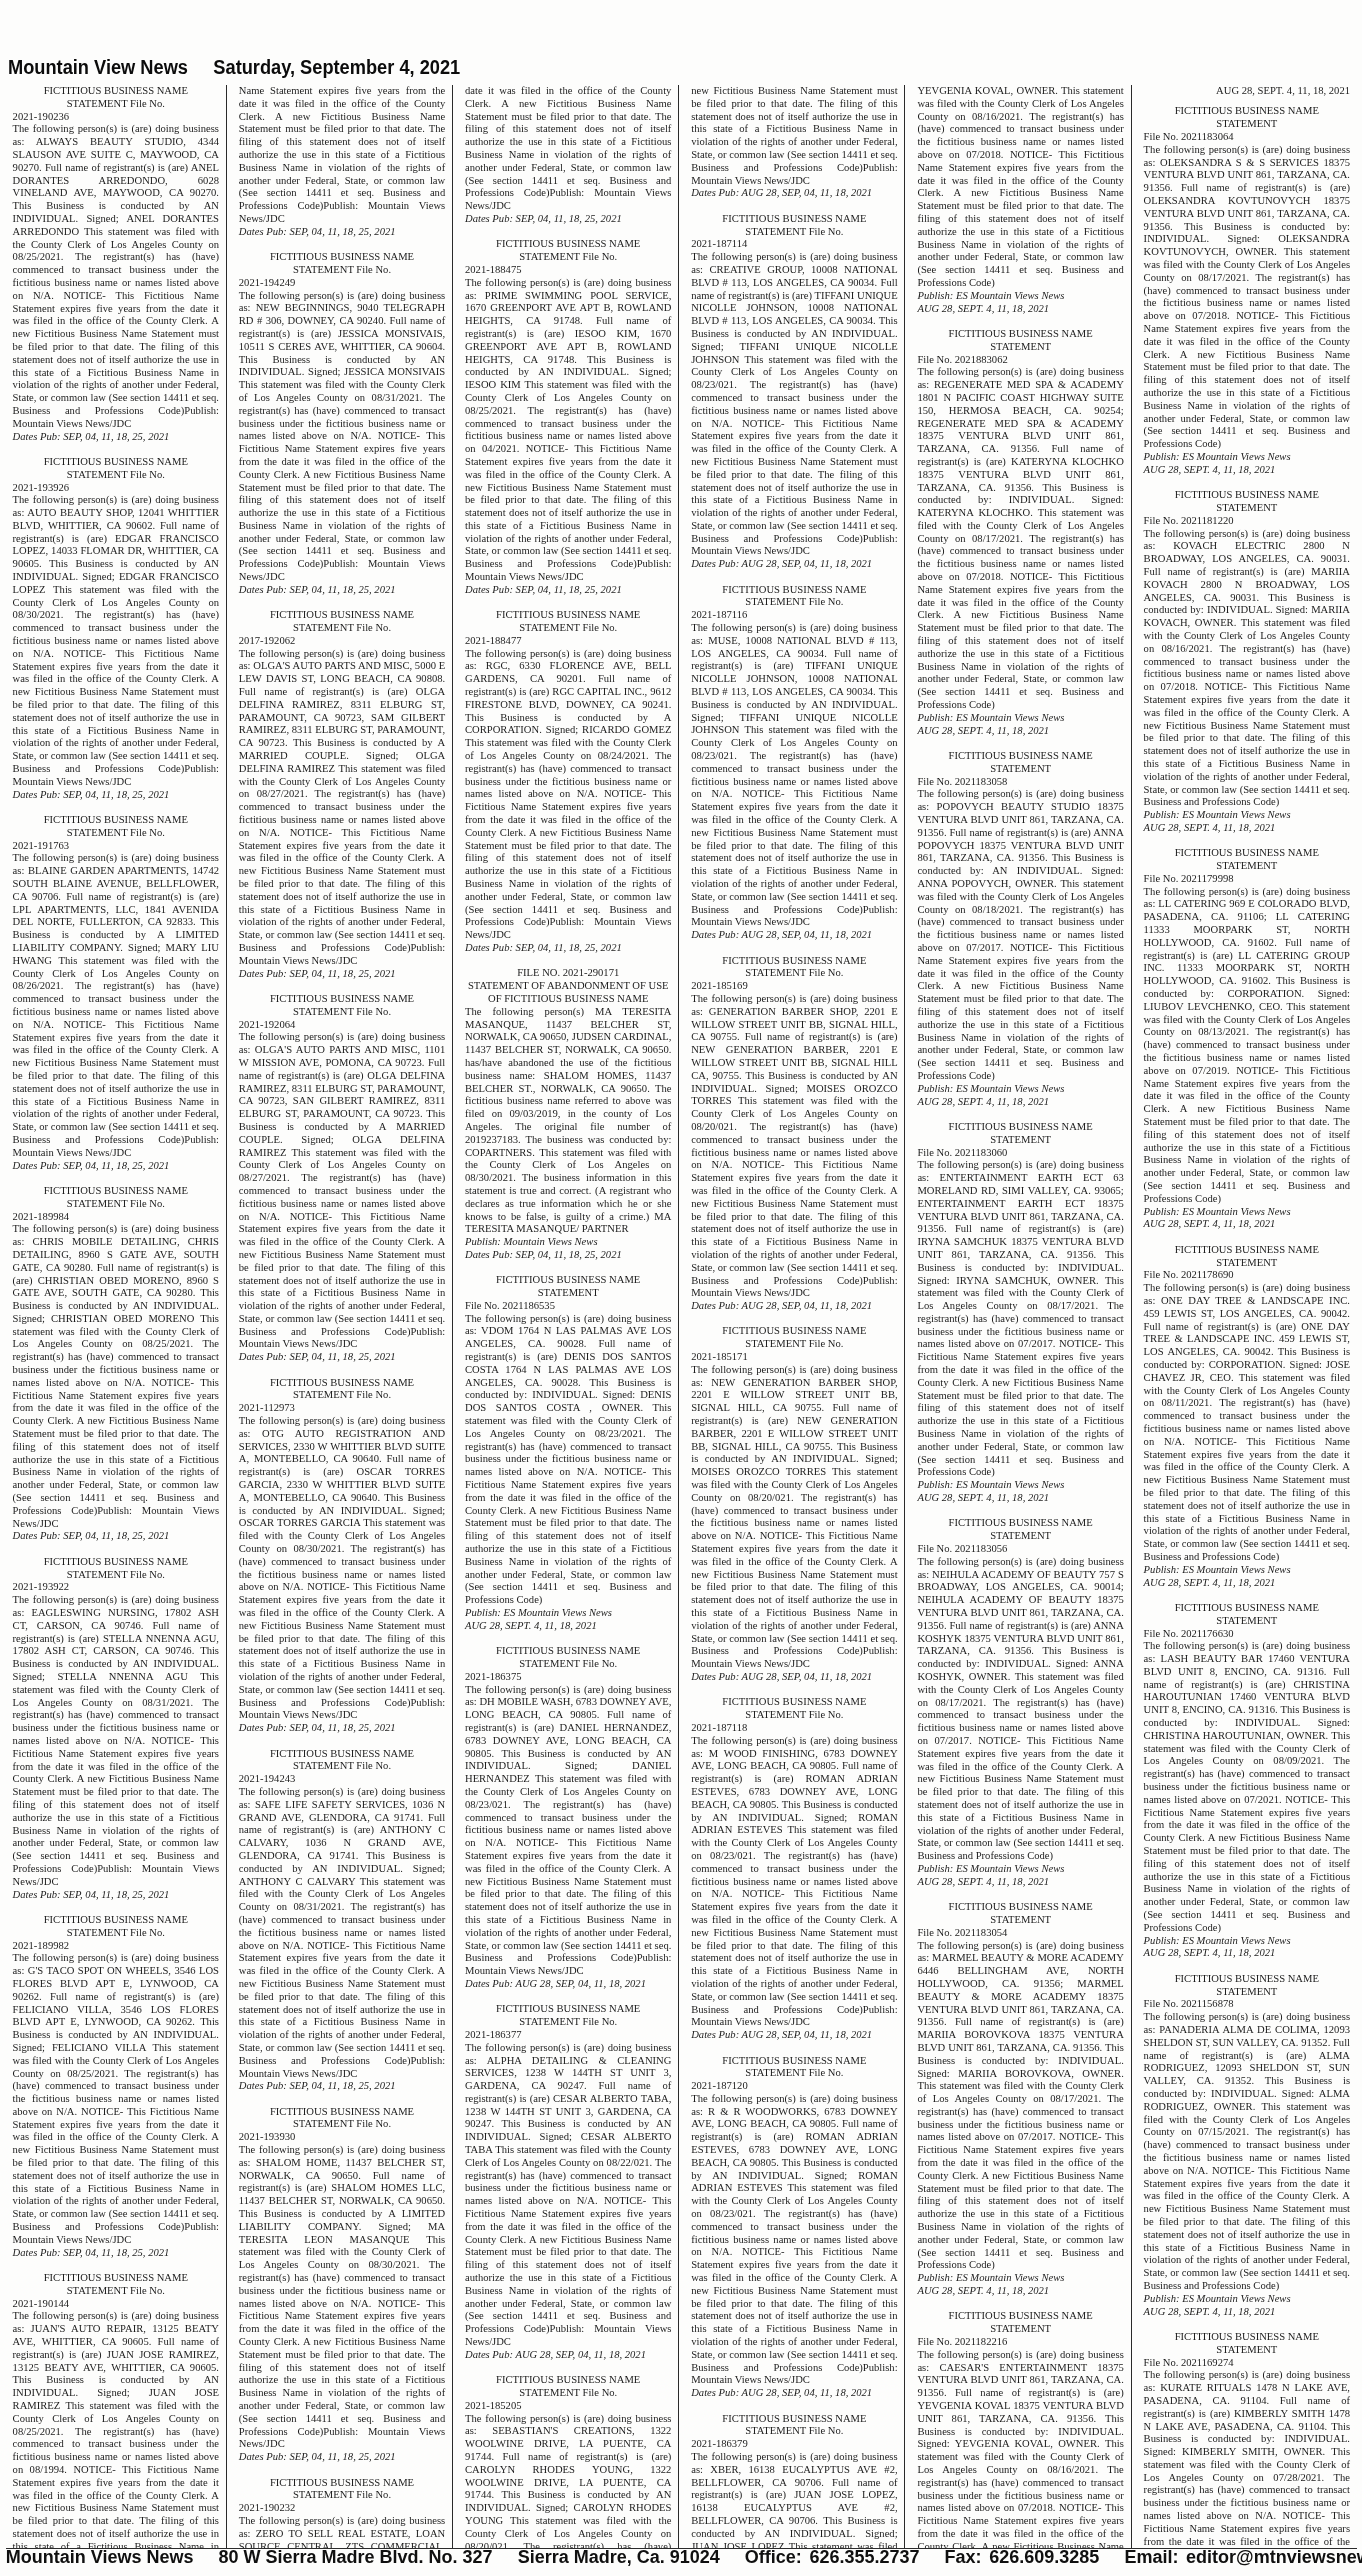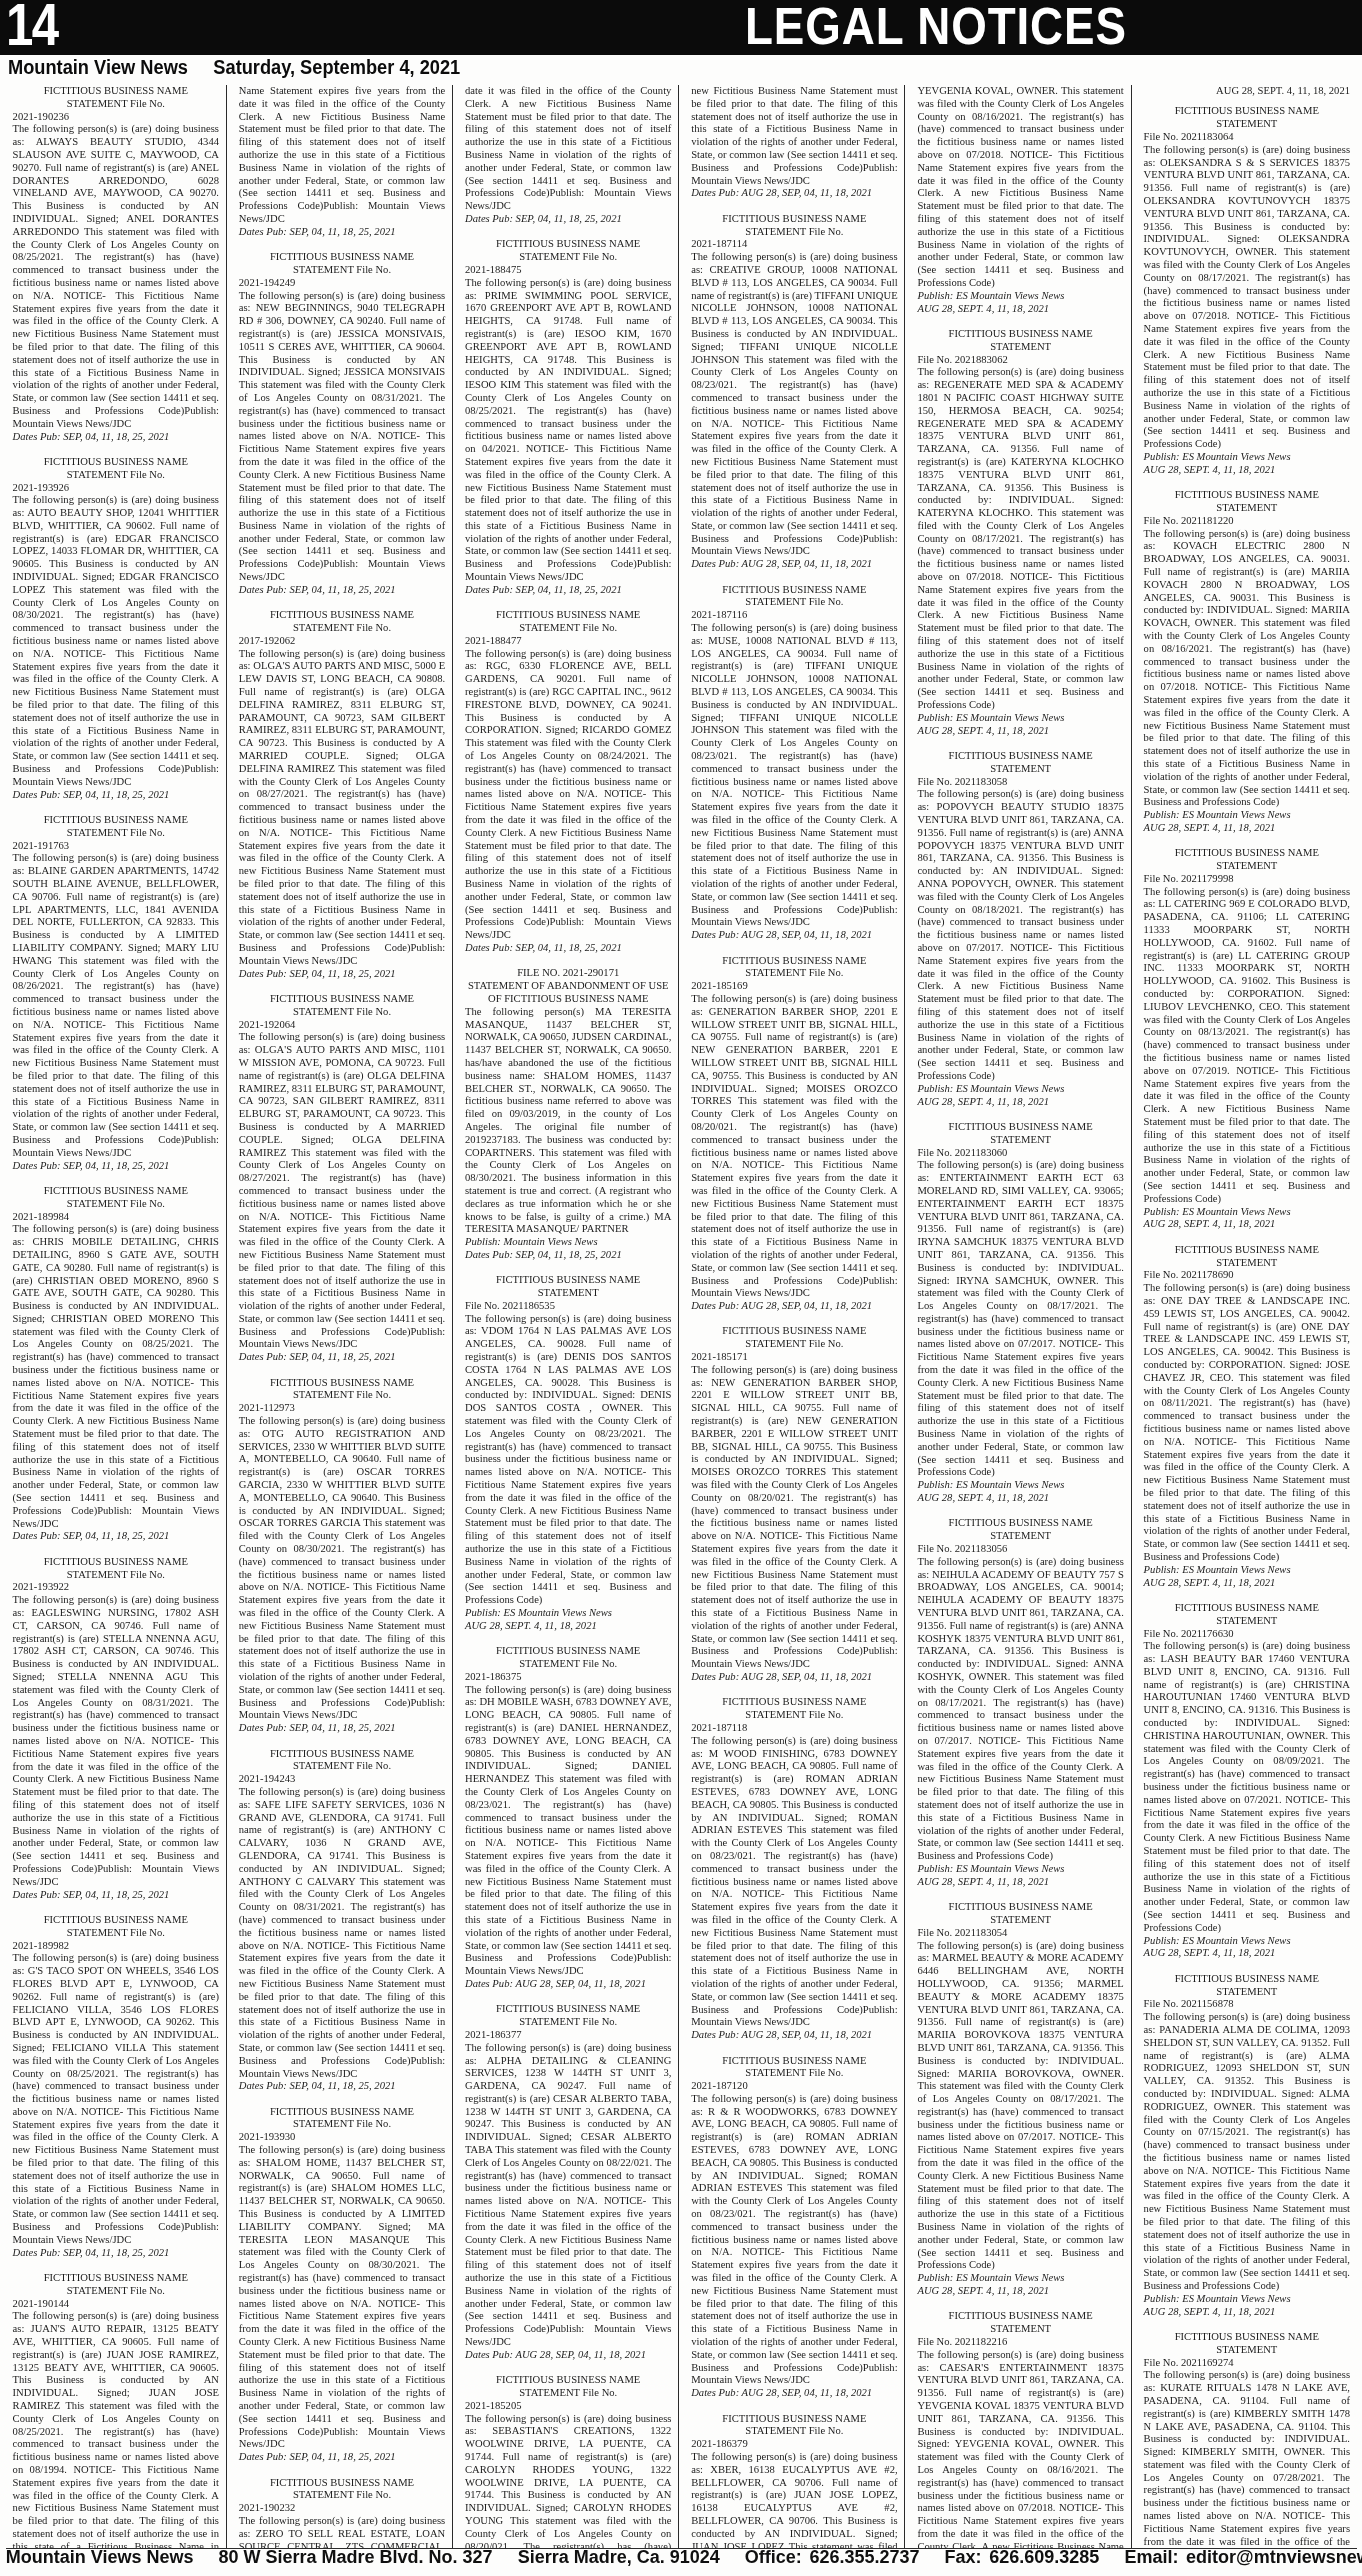--- a/index.html
+++ b/index.html
@@ -29,24 +29,20 @@
   .footer{position:absolute;left:0;top:2547px;width:1363px;font-family:"Liberation Sans",sans-serif;
           font-size:18px;color:#101010;white-space:nowrap;padding-left:5.8px;}
   .footer span{margin-right:25px;font-weight:bold;}
   .footer .lbl{margin-right:7.7px;}
 </style>
 </head>
 <body>
 
 <div class="page">
 
-  <div class="masthead">
-    <div class="page-num">14</div>
-    <div class="section-title">LEGAL NOTICES</div>
-  </div>
 
   <div class="dateline">
     <span>Mountain View News</span><span class="gap"></span><span>Saturday, September 4, 2021</span>
   </div>
 
   <div class="cols" id="cols">
       <div class="col">
         <div class="notice">
           <div class="n-head">FICTITIOUS BUSINESS NAME STATEMENT File No.</div>
           <div class="n-file">2021-190236</div>

